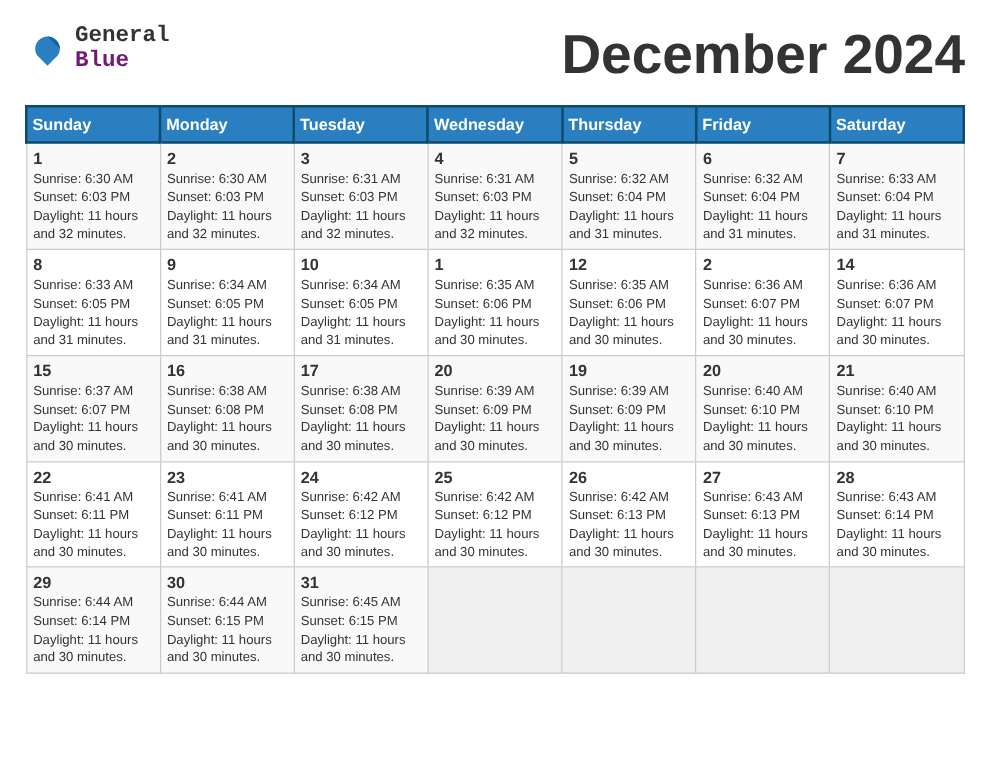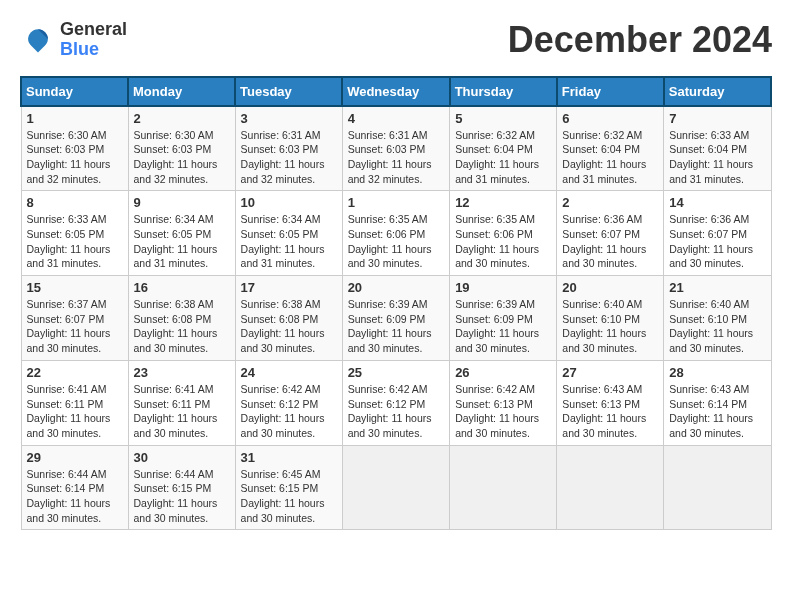--- a/index.html
+++ b/index.html
@@ -18,32 +18,33 @@
     }
     .logo {
       display: flex;
       align-items: center;
       gap: 4px;
     }
     .logo-text {
       font-size: 18px;
       font-weight: bold;
       line-height: 1.1;
+      font-family: Liberation Mono, monospace;
     }
     .logo-general { color: #333; }
-    .logo-blue { color: #3b82f6; }
+    .logo-blue { color: #701a75; }
     .logo-icon {
       width: 36px;
       height: 36px;
     }
     .title-block {
       text-align: right;
     }
     .title-block h1 {
-      font-size: 36px;
+      font-size: 44px;
       font-weight: bold;
       color: #333;
       line-height: 1.1;
     }
     .title-block h2 {
       font-size: 16px;
       font-weight: normal;
       color: #555;
     }
     .calendar {

